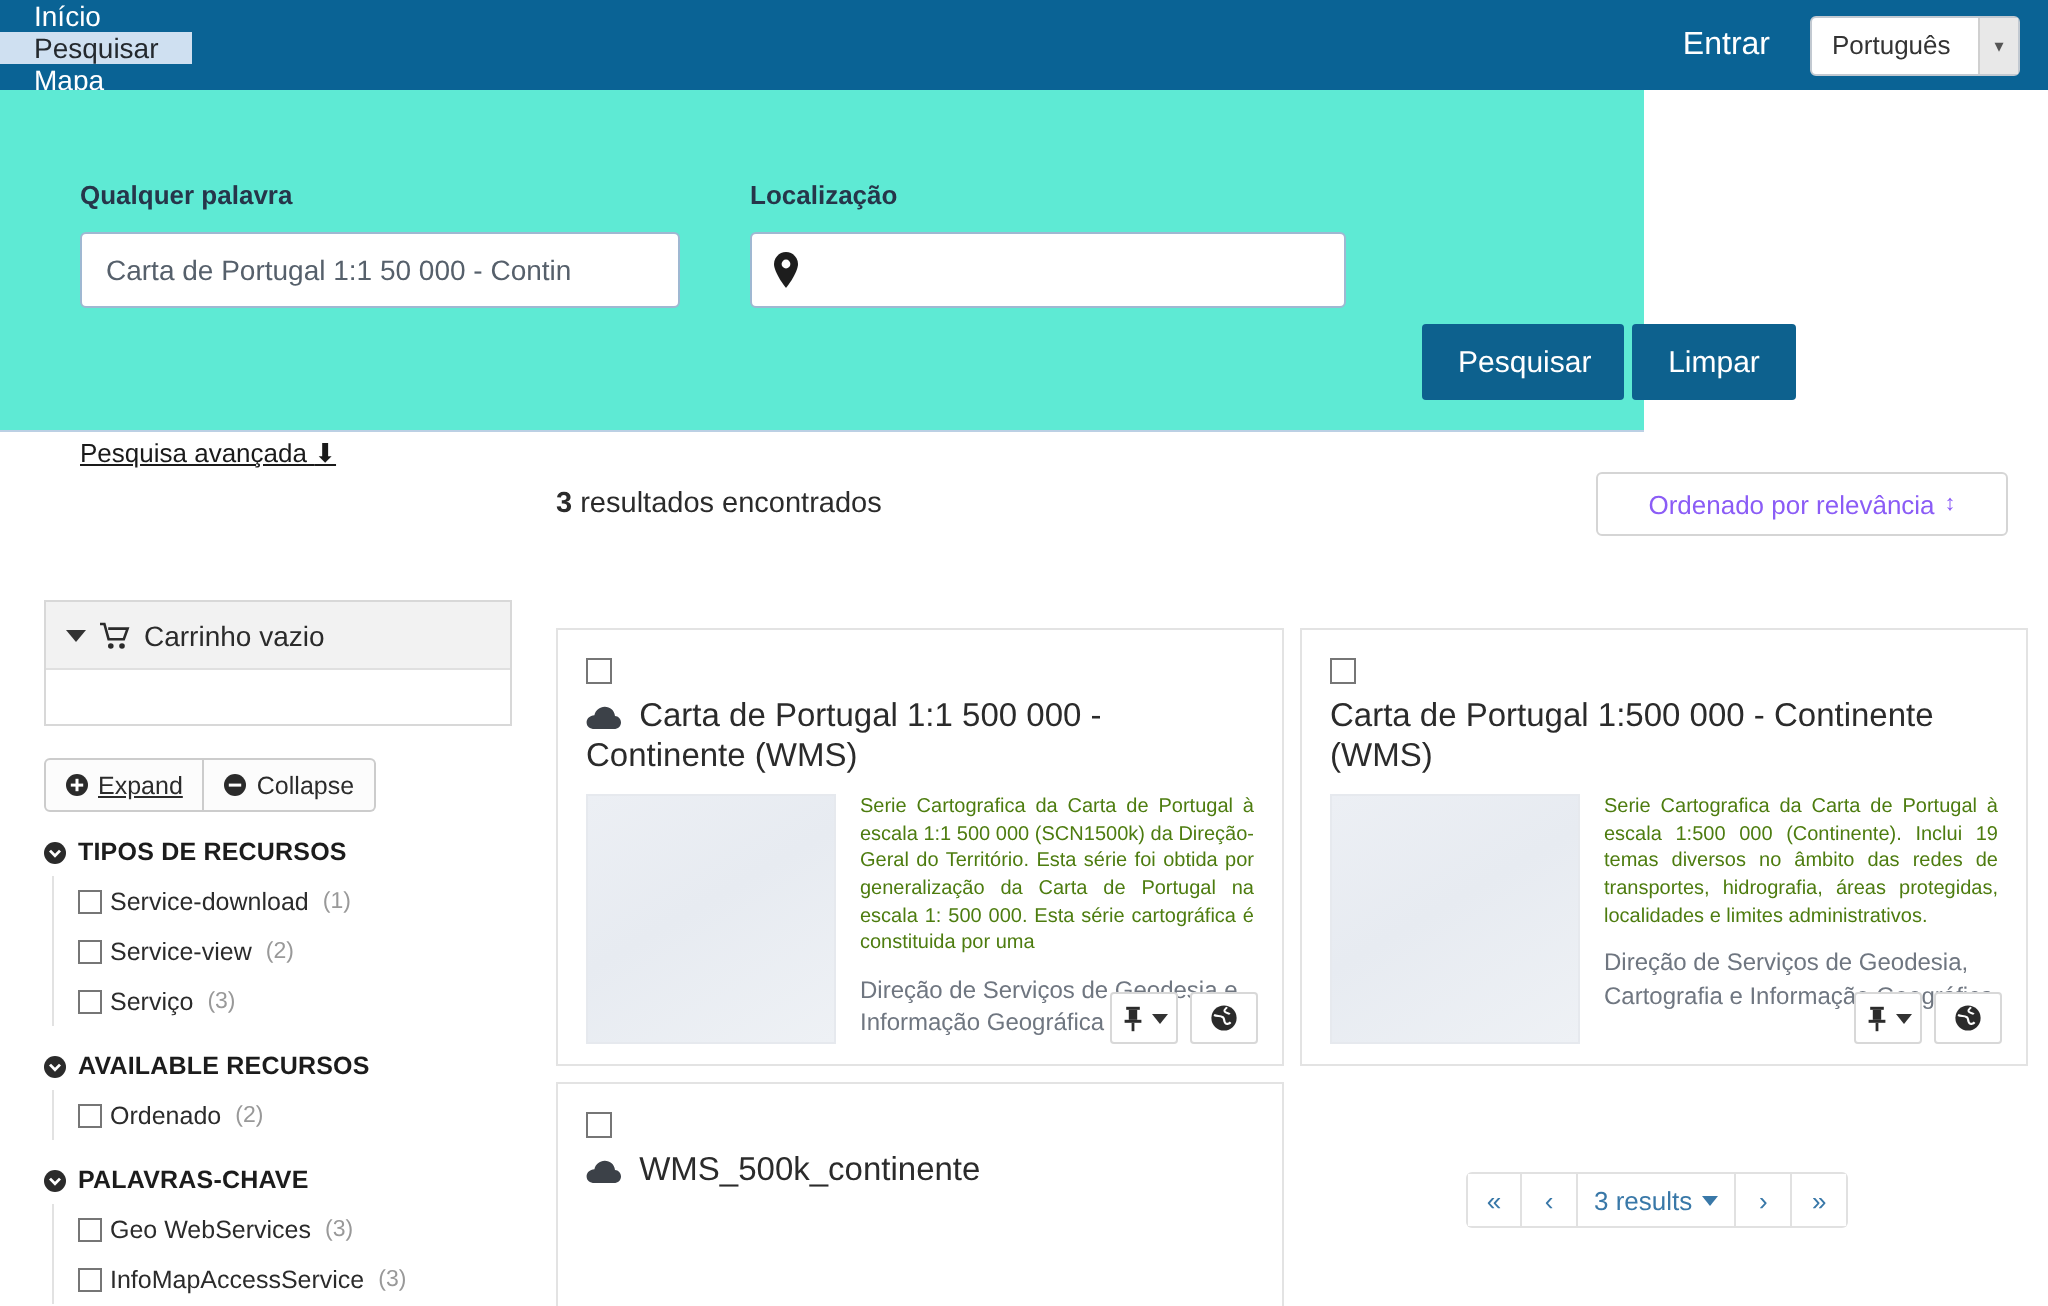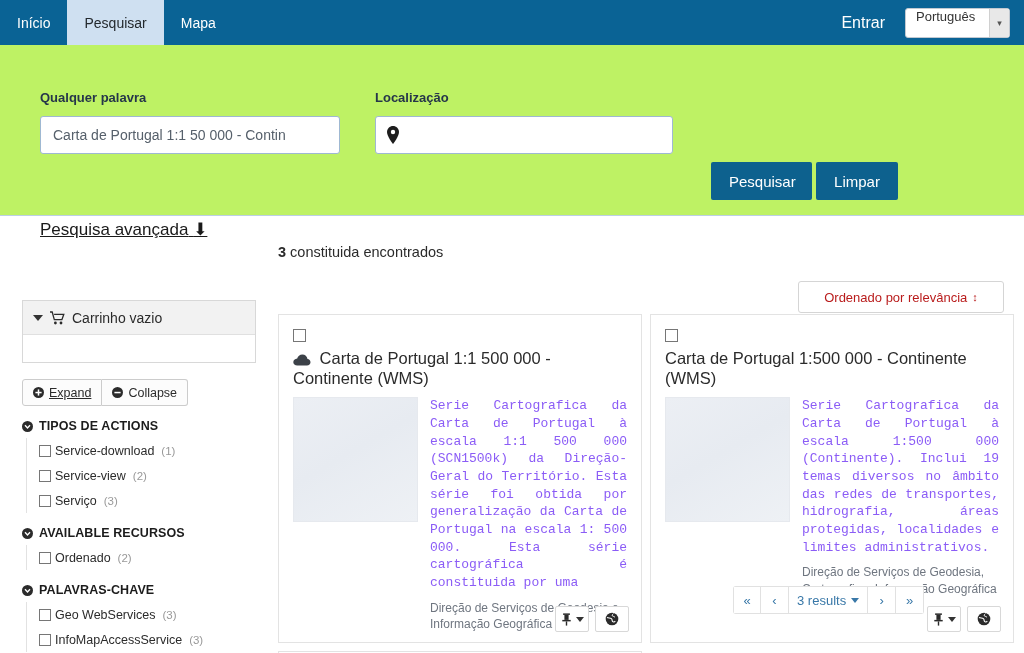--- a/index.html
+++ b/index.html
@@ -13,21 +13,21 @@
     color: #333333;
   }
 
   
   #topnav {
     position: absolute; left: 0; top: 0;
     width: 1024px; height: 45px;
     background: #0a6395;
     display: flex; align-items: stretch;
   }
-  .nav-left { display: flex; align-items: stretch; }
+  .nav-left { display: flex; align-items: stretch; flex-direction: column; }
   .nav-tab {
     display: flex; align-items: center;
     padding: 0 17px;
     color: #ffffff;
     font-size: 14px;
     cursor: pointer;
     white-space: nowrap;
   }
   .nav-tab.active {
     background: #cfe0f1;
@@ -42,39 +42,39 @@
     color: #ffffff; font-size: 16px;
     text-decoration: none; cursor: pointer;
     margin-right: 20px;
   }
   #lang-select {
     position: relative;
     width: 105px; height: 30px;
     background: #ffffff;
     border: 1px solid #c2c9d1;
     border-radius: 3px;
-    display: flex; 
+    display: flex; align-items: center;
     padding-left: 10px;
     font-size: 13px; color: #333;
     cursor: pointer;
   }
   #lang-select .caret-box {
     position: absolute; right: 0; top: 0;
     width: 20px; height: 28px;
     background: #e8e8e8;
     border-left: 1px solid #d0d0d0;
     display: flex; align-items: center; justify-content: center;
     font-size: 9px; color: #555;
   }
 
   
   #search-panel {
     position: absolute; left: 0; top: 45px;
-    width: 1024px; height: 171px;
-    background: #bef264;
+    width: 822px; height: 171px;
+    background: #5eead4;
     border-bottom: 1px solid #bcd0e4;
   }
   .field-label {
     font-size: 13px; font-weight: bold;
     color: #26364a;
     position: absolute;
   }
   #kw-label { left: 40px; top: 45px; }
   #loc-label { left: 375px; top: 45px; }
 
@@ -112,21 +112,21 @@
     font-size: 15px;
     font-family: "Liberation Sans", sans-serif;
     cursor: pointer;
     padding: 0 18px;
   }
   #btn-search { left: 711px; top: 117px; width: 101px; }
   #btn-clear  { left: 816px; top: 117px; width: 82px; }
 
   #adv-search {
     position: absolute; left: 40px; top: 174px;
-    font-size: 17px; color: #1a1a1a;
+    font-size: 13px; color: #1a1a1a;
     text-decoration: underline;
     cursor: pointer;
   }
 
   
   #sidebar {
     position: absolute; left: 22px; top: 300px;
     width: 234px;
   }
   #cart-box {
@@ -208,24 +208,23 @@
     position: absolute; left: 0; top: 8px;
     font-size: 14.5px; color: #2b2b2b;
   }
   #results-count b { font-weight: bold; }
   #sort-btn {
     position: absolute; right: 10px; top: 0;
     width: 206px; height: 32px;
     border: 1px solid #d5d5d5;
     background: #ffffff;
     display: flex; align-items: center; justify-content: center;
-    font-size: 13px; color: #b91c1c;
+    font-size: 13px; color: #8b5cf6;
     border-radius: 3px;
     cursor: pointer;
-    margin-top: 45px;
   }
   .updown { margin-left: 5px; font-size: 11px; }
 
   #cards {
     position: absolute; left: 278px; top: 314px;
     width: 736px;
     display: flex; flex-wrap: wrap;
     gap: 0 8px;
   }
   .card {
@@ -251,25 +250,24 @@
   .cloud-icon { vertical-align: -2px; margin-right: 4px; }
   .card-body { display: flex; gap: 12px; }
   .thumb {
     width: 125px; height: 125px;
     flex: 0 0 auto;
     background: linear-gradient(150deg,#eceff4 0%,#e7ebf1 45%,#eef1f5 100%);
     border: 1px solid #e6e9ee;
   }
   .card-text { flex: 1 1 auto; min-width: 0; }
   .card-abstract {
-    font-size: 13px;
-    color: #8b5cf6;
+    font-size: 10px;
+    color: #4d7c0f;
     line-height: 1.36;
     text-align: justify;
-    font-family: Liberation Mono, monospace;
   }
   .card-org {
     font-size: 12px;
     color: #6f7680;
     line-height: 1.36;
     margin-top: 8px;
   }
   .card-actions {
     position: absolute; right: 12px; bottom: 10px;
     display: flex; gap: 6px;
@@ -397,21 +395,21 @@
       <span>Collapse</span>
     </div>
   </div>
 
   <div class="facet-group">
     <div class="facet-title">
       <svg class="circ-icon" width="11" height="11" viewBox="0 0 11 11">
         <circle cx="5.5" cy="5.5" r="5.5" fill="#2b2b2b"></circle>
         <path d="M3 4.3l2.5 2.6L8 4.3" fill="none" stroke="#fff" stroke-width="1.4"></path>
       </svg>
-      <span>TIPOS DE ACTIONS</span>
+      <span>TIPOS DE RECURSOS</span>
     </div>
     <div class="facet-items">
       <div class="facet-item">
         <span class="facet-cb"></span>
         <span>Service-download</span>
         <span class="facet-count">(1)</span>
       </div>
       <div class="facet-item">
         <span class="facet-cb"></span>
         <span>Service-view</span>
@@ -460,21 +458,21 @@
         <span class="facet-cb"></span>
         <span>InfoMapAccessService</span>
         <span class="facet-count">(3)</span>
       </div>
     </div>
   </div>
 </div>
 
 <div id="results-header">
   <div id="results-count">
-    <b>3</b><span> constituida encontrados</span>
+    <b>3</b><span> resultados encontrados</span>
   </div>
   <div id="sort-btn">
     <span>Ordenado por relevância</span>
     <span class="updown">↕</span>
   </div>
 </div>
 
 <div id="cards">
 
   <div class="card">
@@ -539,20 +537,26 @@
           <circle cx="7" cy="7" r="6.3" fill="#2b2b2b"></circle>
           <path d="M2 5.5c1.6.8 3 .2 4.4 1.1 1.1.8.3 2.1 1.3 3 .8.7 2 .2 2.6-.5" fill="none" stroke="#fff" stroke-width="1.1"></path>
           <path d="M8.5 1.6c-.6.9-1.8 1.1-1.2 2.2.5.9 2 .4 2.6 1.3" fill="none" stroke="#fff" stroke-width="1"></path>
         </svg>
       </div>
     </div>
   </div>
 
   <div class="card" style="margin-top:8px;height:120px;">
     <div class="card-cb"></div>
+    <div class="card-title">
+      <svg class="cloud-icon" width="18" height="12" viewBox="0 0 18 12">
+        <path d="M4.3 11.5h9.6c2.2 0 3.6-1.5 3.6-3.3 0-1.7-1.3-3.1-3-3.2C14.2 2.2 12 .4 9.4.4 6.8.4 4.7 2.2 4.2 4.6 1.9 4.8.3 6.3.3 8.2c0 1.9 1.6 3.3 4 3.3z" fill="#3c4148"></path>
+      </svg>
+      <span>WMS_500k_continente</span>
+    </div>
   </div>
 
 </div>
 
 <div id="pagination">
   <div class="pg-btn">«</div>
   <div class="pg-btn">‹</div>
   <div class="pg-btn">
     <span>3 results</span>
     <span class="pg-caret"></span>

